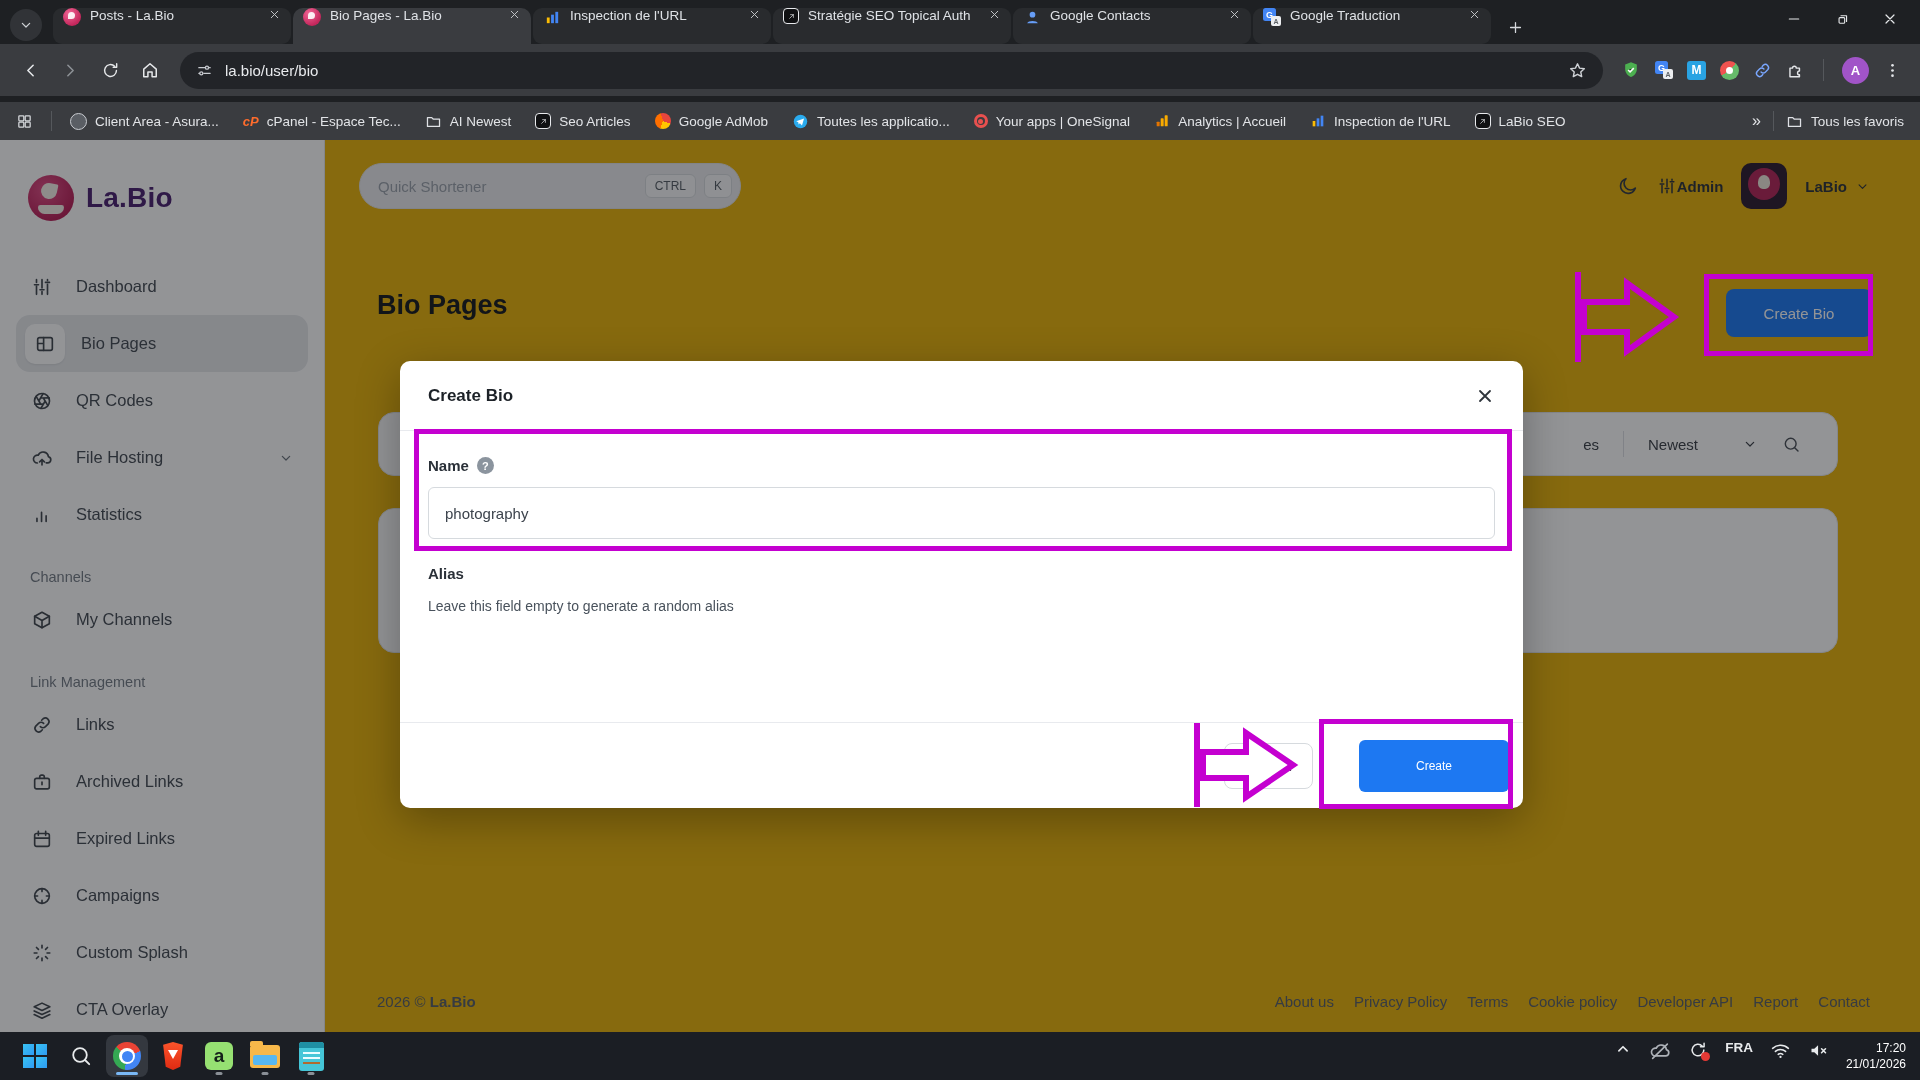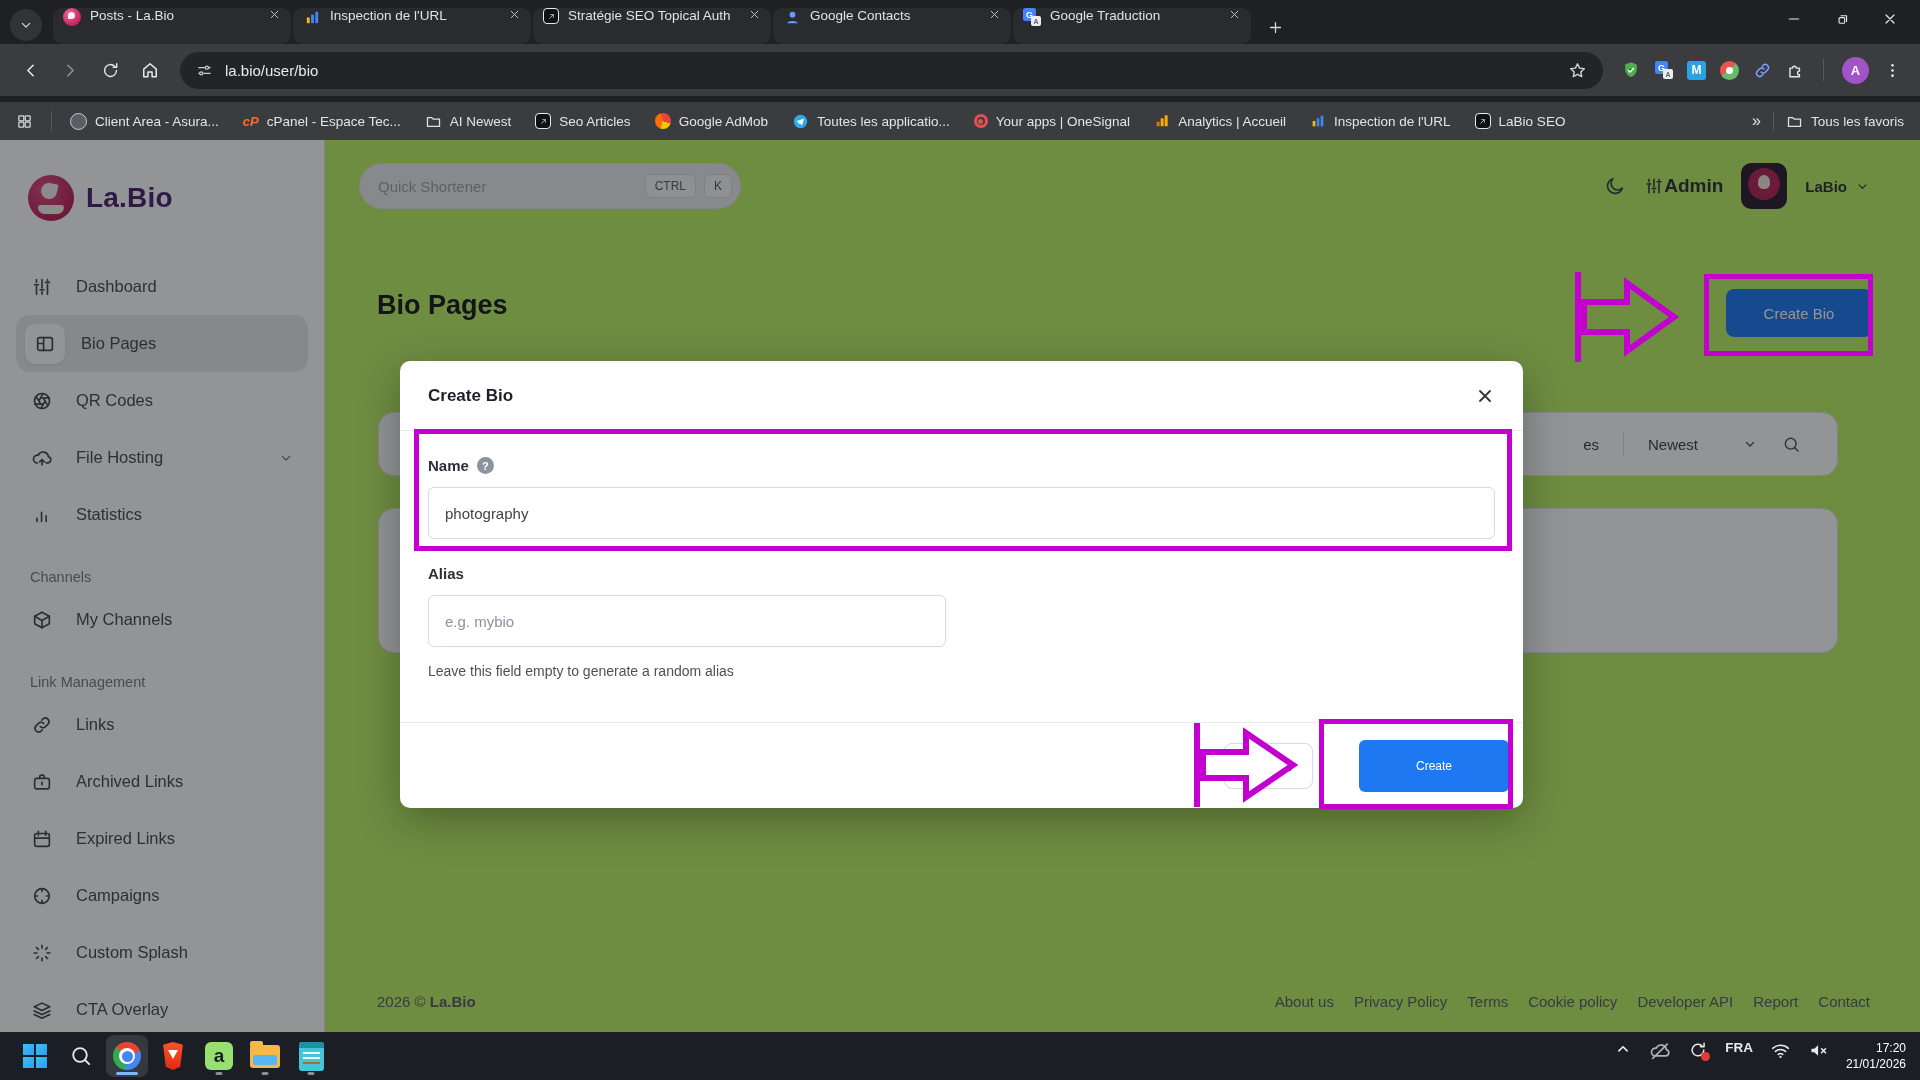--- a/index.html
+++ b/index.html
@@ -50,41 +50,41 @@
   .bm{display:flex;align-items:center;gap:8px;white-space:nowrap}
   .bm-sep{width:1px;height:20px;background:#55585c;margin:0 -6px}
   .bm-right{margin-left:auto;display:flex;align-items:center;gap:18px}
   .ic-globe{width:17px;height:17px;border-radius:50%;background:#5a5e64;border:1.5px solid #c9ccd1}
   .ic-cpanel{color:#ff6c2c;font-weight:800;font-style:italic;font-size:13px}
   .ic-admob{width:16px;height:16px;border-radius:50%;background:conic-gradient(from 200deg,#ff6f00 0 40%,#e8453c 40% 75%,#ffc400 75% 100%)}
   .ic-onesignal{width:14px;height:14px;border-radius:50%;border:3px solid #e8504f;position:relative}
   .ic-onesignal::after{content:"";position:absolute;left:1.5px;top:1.5px;width:5px;height:5px;border-radius:50%;background:#e8504f}
 
   
-  .page{position:absolute;top:140px;left:0;right:0;bottom:48px;background:#bef264;overflow:hidden}
+  .page{position:absolute;top:140px;left:0;right:0;bottom:48px;background:#eab308;overflow:hidden}
   .sidebar{position:absolute;left:0;top:0;bottom:0;width:325px;background:#fff;border-right:1px solid #e4e6e9;padding:28px 16px 0 16px}
   .logo{display:flex;align-items:center;gap:12px;padding-left:12px;height:60px;margin-bottom:30px}
   .logo-mark{width:46px;height:46px;border-radius:50%;background:radial-gradient(circle at 38% 32%,#e24d86,#b81d56 75%);position:relative;flex:none}
   .logo-mark::before{content:"";position:absolute;left:13px;top:8px;width:16px;height:16px;background:#f6f0e9;border-radius:60% 10% 60% 60%;transform:rotate(12deg)}
   .logo-mark::after{content:"";position:absolute;left:10px;bottom:7px;width:26px;height:9px;background:#f6f0e9;border-radius:3px 3px 8px 8px}
   .logo-text{font-size:28px;font-weight:800;color:#4a2070;letter-spacing:.2px}
   .nav-item{height:57px;display:flex;align-items:center;gap:22px;padding:0 14px;color:#434a53;font-size:16.5px}
   .nav-item .nicon{width:24px;height:24px;color:#3f454d;flex:none;display:flex;align-items:center;justify-content:center}
   .nav-item.active{background:#e7e9ec;border-radius:14px;gap:16px;padding:0 9px}
   .nav-item.active .nicon{width:40px;height:40px;background:#fff;border-radius:10px;box-shadow:0 1px 2px rgba(0,0,0,.08)}
   .nav-item .chev{margin-left:auto;color:#6a727c}
   .nav-section{margin:26px 0 6px 14px;font-size:14.5px;color:#747c86}
 
   .appheader{position:absolute;left:325px;right:0;top:0;height:92px;display:flex;align-items:center;padding:0 50px 0 34px}
   .qshort{width:382px;height:46px;border-radius:23px;background:#ececef;border:1px solid #e0e2e6;display:flex;align-items:center;padding:0 8px 0 18px;gap:8px}
   .qshort input{flex:1;border:none;outline:none;background:transparent;font-size:15px;color:#3c434c;font-family:inherit}
   .qshort input::placeholder{color:#9aa1ab}
   .kbd{background:#f7f8f9;border:1px solid #d8dbdf;border-radius:6px;padding:4px 9px;font-size:12px;font-weight:400;color:#555c64}
   .hdr-right{margin-left:auto;display:flex;align-items:center;gap:18px;color:#343a42}
-  .hdr-admin{display:flex;align-items:center;gap:0;font-size:19px;font-weight:700;color:#2b3138}
+  .hdr-admin{display:flex;align-items:center;gap:0;font-size:15px;font-weight:700;color:#2b3138}
   .hdr-avatar{width:46px;height:46px;border-radius:10px;background:#2b1b2e;position:relative;overflow:hidden}
   .hdr-avatar::before{content:"";position:absolute;left:7px;top:5px;width:32px;height:32px;border-radius:50%;background:#b42458}
   .hdr-avatar::after{content:"";position:absolute;left:17px;top:12px;width:12px;height:14px;border-radius:50% 50% 40% 40%;background:#efe7dd}
   .hdr-account{display:flex;align-items:center;gap:8px;font-size:15px;font-weight:700;color:#2b3138}
 
   .titlerow-h1{position:absolute;left:377px;top:150px;font-size:27px;font-weight:800;color:#15181d}
   .btn-createbio{position:absolute;right:48px;top:149px;width:146px;height:48px;background:var(--blue);color:#fff;border:none;border-radius:8px;font-size:15px;font-family:inherit}
 
   .toolcard{position:absolute;left:378px;top:272px;width:1460px;height:64px;background:#fff;border:1px solid #e5e7ea;border-radius:16px;display:flex;align-items:center;justify-content:flex-end;padding-right:36px;gap:24px;color:#3a3f46;font-size:15px}
   .toolcard .vdiv{width:1px;height:26px;background:#dcdfe3}
@@ -324,20 +324,29 @@
   <div class="tab">
     <span class="fav fav-labio"></span>
     <span class="t-title">Posts - La.Bio</span>
     <span class="t-close">
         <svg class="ic" width="13" height="13">
           <use href="#i-x"></use>
         </svg>
       </span>
   </div>
 
+  <div class="tab active">
+    <span class="fav fav-labio"></span>
+    <span class="t-title">Bio Pages - La.Bio</span>
+    <span class="t-close">
+        <svg class="ic" width="13" height="13">
+          <use href="#i-x"></use>
+        </svg>
+      </span>
+  </div>
 
   <div class="tab">
     <span class="fav">
         <svg width="17" height="17" viewBox="0 0 24 24">
           <use href="#i-gsc"></use>
         </svg>
       </span>
     <span class="t-title">Inspection de l'URL</span>
     <span class="t-close">
         <svg class="ic" width="13" height="13">
@@ -757,21 +766,20 @@
     <div class="modal-body">
       <div class="flabel">
         <span>Name</span>
         <span class="help-dot">?</span>
       </div>
       <input class="tinput in-name" value="photography" style="">
       <div class="alias-row">
         <div class="flabel">
           <span>Alias</span>
         </div>
-        <input class="tinput in-alias" placeholder="e.g. mybio" style="">
       </div>
       <div class="fhelp">Leave this field empty to generate a random alias</div>
     </div>
     <div class="modal-foot">
       <button class="btn-cancel">Cancel</button>
       <button class="btn-create">Create</button>
     </div>
   </div>
 </div>
 

